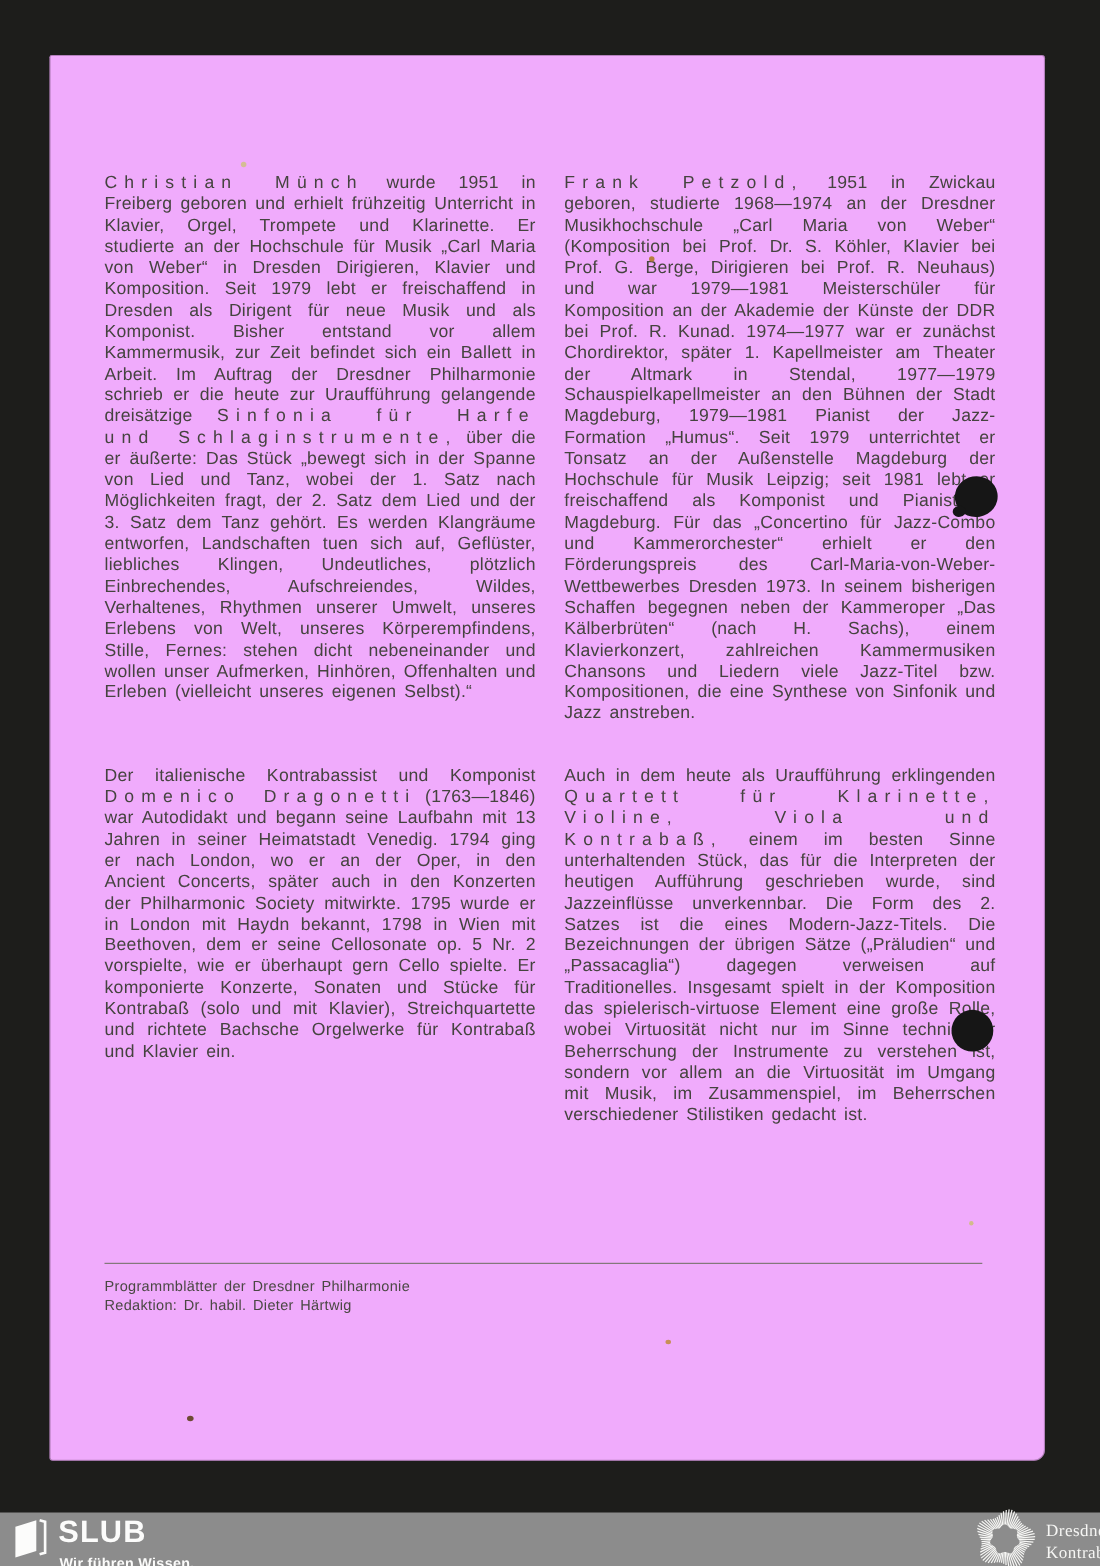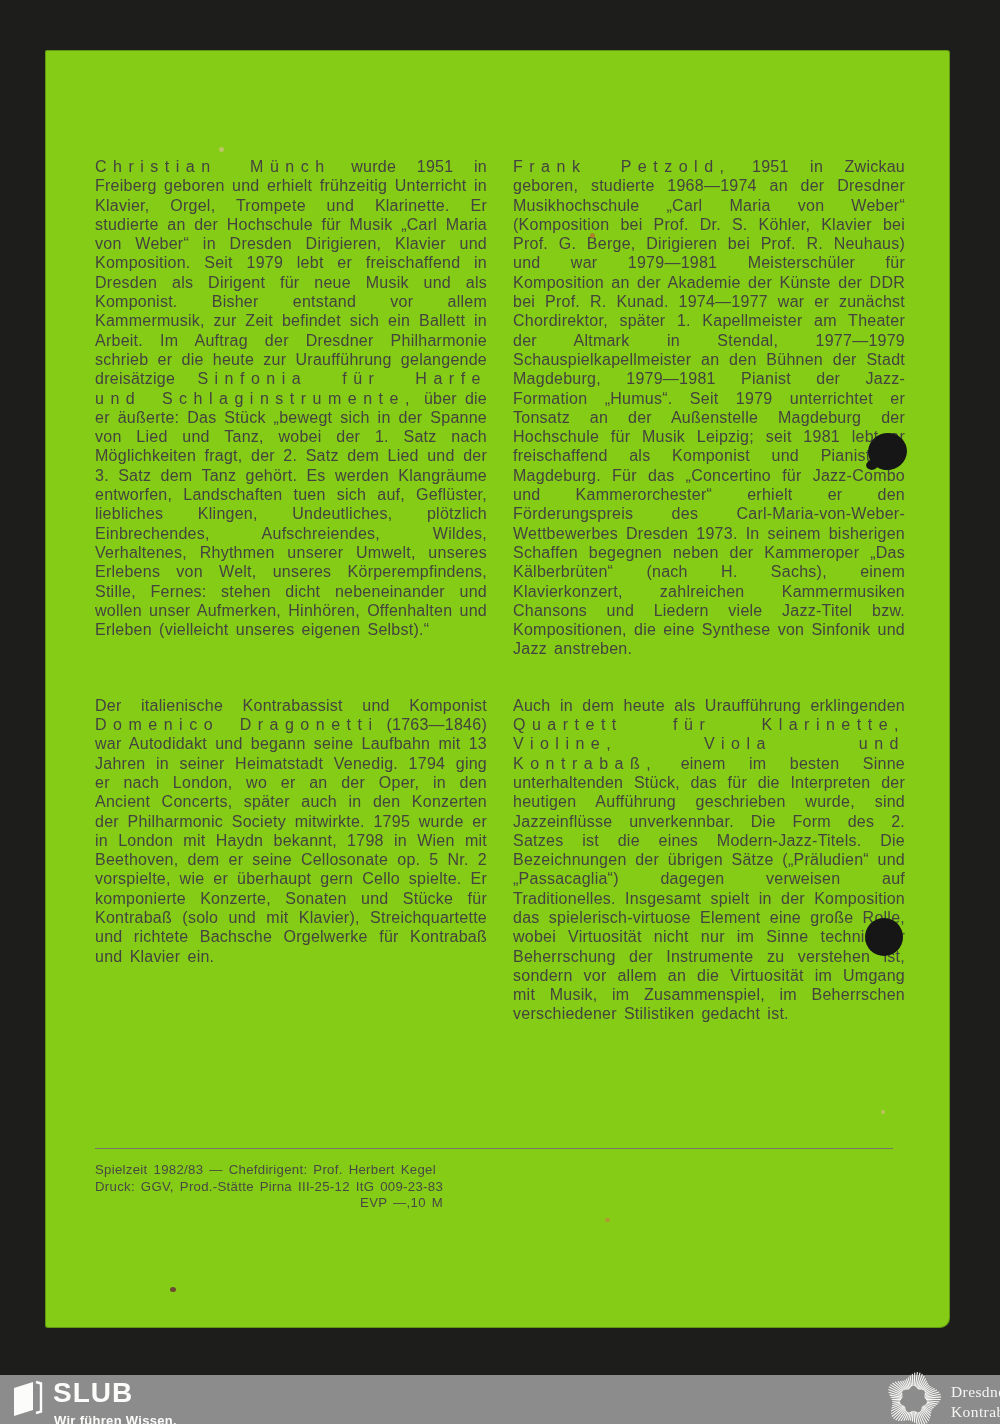--- a/index.html
+++ b/index.html
@@ -7,21 +7,21 @@
     width:1000px;height:1424px;
     background:#1d1d1b;
     font-family:"Liberation Sans", sans-serif;
     position:relative;
     overflow:hidden;
   }
   .stage{position:absolute;inset:0;}
   
   .paper{
     position:absolute;left:45px;top:50px;width:905px;height:1278px;
-    background:#84cc16;
+    background:#f0abfc;
     border-radius:2px 3px 10px 3px;
     box-shadow:0 0 0 1px rgba(0,0,0,0.25) inset;
   }
   .columns{
     position:absolute;left:50px;right:45px;top:107px;
     display:grid;
     grid-template-columns:1fr 1fr;
     grid-template-rows:minmax(501px,auto) auto;
     column-gap:26px;row-gap:37px;
   }
@@ -89,24 +89,23 @@
     <div class="columns">
       <p class="para"><span class="sperr">Christian Münch</span><span class="plain"> wurde 1951 in Freiberg geboren und erhielt frühzeitig Unterricht in Klavier, Orgel, Trompete und Klarinette. Er studierte an der Hochschule für Musik „Carl Maria von Weber“ in Dresden Dirigieren, Klavier und Komposition. Seit 1979 lebt er freischaffend in Dresden als Dirigent für neue Musik und als Komponist. Bisher entstand vor allem Kammermusik, zur Zeit befindet sich ein Ballett in Arbeit. Im Auftrag der Dresdner Philharmonie schrieb er die heute zur Uraufführung gelangende dreisätzige </span><span class="sperr">Sinfonia für Harfe und Schlaginstrumente,</span><span class="plain"> über die er äußerte: Das Stück „bewegt sich in der Spanne von Lied und Tanz, wobei der 1. Satz nach Möglichkeiten fragt, der 2. Satz dem Lied und der 3. Satz dem Tanz gehört. Es werden Klangräume entworfen, Landschaften tuen sich auf, Geflüster, liebliches Klingen, Undeutliches, plötzlich Einbrechendes, Aufschreiendes, Wildes, Verhaltenes, Rhythmen unserer Umwelt, unseres Erlebens von Welt, unseres Körperempfindens, Stille, Fernes: stehen dicht nebeneinander und wollen unser Aufmerken, Hinhören, Offenhalten und Erleben (vielleicht unseres eigenen Selbst).“</span></p>
       <p class="para"><span class="sperr">Frank Petzold,</span><span class="plain"> 1951 in Zwickau geboren, studierte 1968—1974 an der Dresdner Musikhochschule „Carl Maria von Weber“ (Komposition bei Prof. Dr. S. Köhler, Klavier bei Prof. G. Berge, Dirigieren bei Prof. R. Neuhaus) und war 1979—1981 Meisterschüler für Komposition an der Akademie der Künste der DDR bei Prof. R. Kunad. 1974—1977 war er zunächst Chordirektor, später 1. Kapellmeister am Theater der Altmark in Stendal, 1977—1979 Schauspielkapellmeister an den Bühnen der Stadt Magdeburg, 1979—1981 Pianist der Jazz-Formation „Humus“. Seit 1979 unterrichtet er Tonsatz an der Außenstelle Magdeburg der Hochschule für Musik Leipzig; seit 1981 lebt er freischaffend als Komponist und Pianist in Magdeburg. Für das „Concertino für Jazz-Combo und Kammerorchester“ erhielt er den Förderungspreis des Carl-Maria-von-Weber-Wettbewerbes Dresden 1973. In seinem bisherigen Schaffen begegnen neben der Kammeroper „Das Kälberbrüten“ (nach H. Sachs), einem Klavierkonzert, zahlreichen Kammermusiken Chansons und Liedern viele Jazz-Titel bzw. Kompositionen, die eine Synthese von Sinfonik und Jazz anstreben.</span></p>
       <p class="para"><span class="plain">Der italienische Kontrabassist und Komponist </span><span class="sperr">Domenico Dragonetti</span><span class="plain"> (1763—1846) war Autodidakt und begann seine Laufbahn mit 13 Jahren in seiner Heimatstadt Venedig. 1794 ging er nach London, wo er an der Oper, in den Ancient Concerts, später auch in den Konzerten der Philharmonic Society mitwirkte. 1795 wurde er in London mit Haydn bekannt, 1798 in Wien mit Beethoven, dem er seine Cellosonate op. 5 Nr. 2 vorspielte, wie er überhaupt gern Cello spielte. Er komponierte Konzerte, Sonaten und Stücke für Kontrabaß (solo und mit Klavier), Streichquartette und richtete Bachsche Orgelwerke für Kontrabaß und Klavier ein.</span></p>
       <p class="para"><span class="plain">Auch in dem heute als Uraufführung erklingenden </span><span class="sperr">Quartett für Klarinette, Violine, Viola und Kontrabaß,</span><span class="plain"> einem im besten Sinne unterhaltenden Stück, das für die Interpreten der heutigen Aufführung geschrieben wurde, sind Jazzeinflüsse unverkennbar. Die Form des 2. Satzes ist die eines Modern-Jazz-Titels. Die Bezeichnungen der übrigen Sätze („Präludien“ und „Passacaglia“) dagegen verweisen auf Traditionelles. Insgesamt spielt in der Komposition das spielerisch-virtuose Element eine große Rolle, wobei Virtuosität nicht nur im Sinne technischer Beherrschung der Instrumente zu verstehen ist, sondern vor allem an die Virtuosität im Umgang mit Musik, im Zusammenspiel, im Beherrschen verschiedener Stilistiken gedacht ist.</span></p>
     </div>
 
     <div class="footer-rule"></div>
 
     <div class="imprint">
-      <div class="imprint-right">
-        <div>Spielzeit 1982/83  —  Chefdirigent: Prof. Herbert Kegel</div>
-        <div>Druck: GGV, Prod.-Stätte Pirna III-25-12 ItG 009-23-83</div>
-        <div class="evp">EVP —,10 M</div>
+      <div class="imprint-left">
+        <div>Programmblätter der Dresdner Philharmonie</div>
+        <div>Redaktion: Dr. habil. Dieter Härtwig</div>
       </div>
     </div>
 
     <span class="stain stain-a"></span>
     <span class="stain stain-b"></span>
     <span class="stain stain-c"></span>
     <span class="stain stain-d"></span>
     <span class="stain stain-e"></span>
   </div>
 

